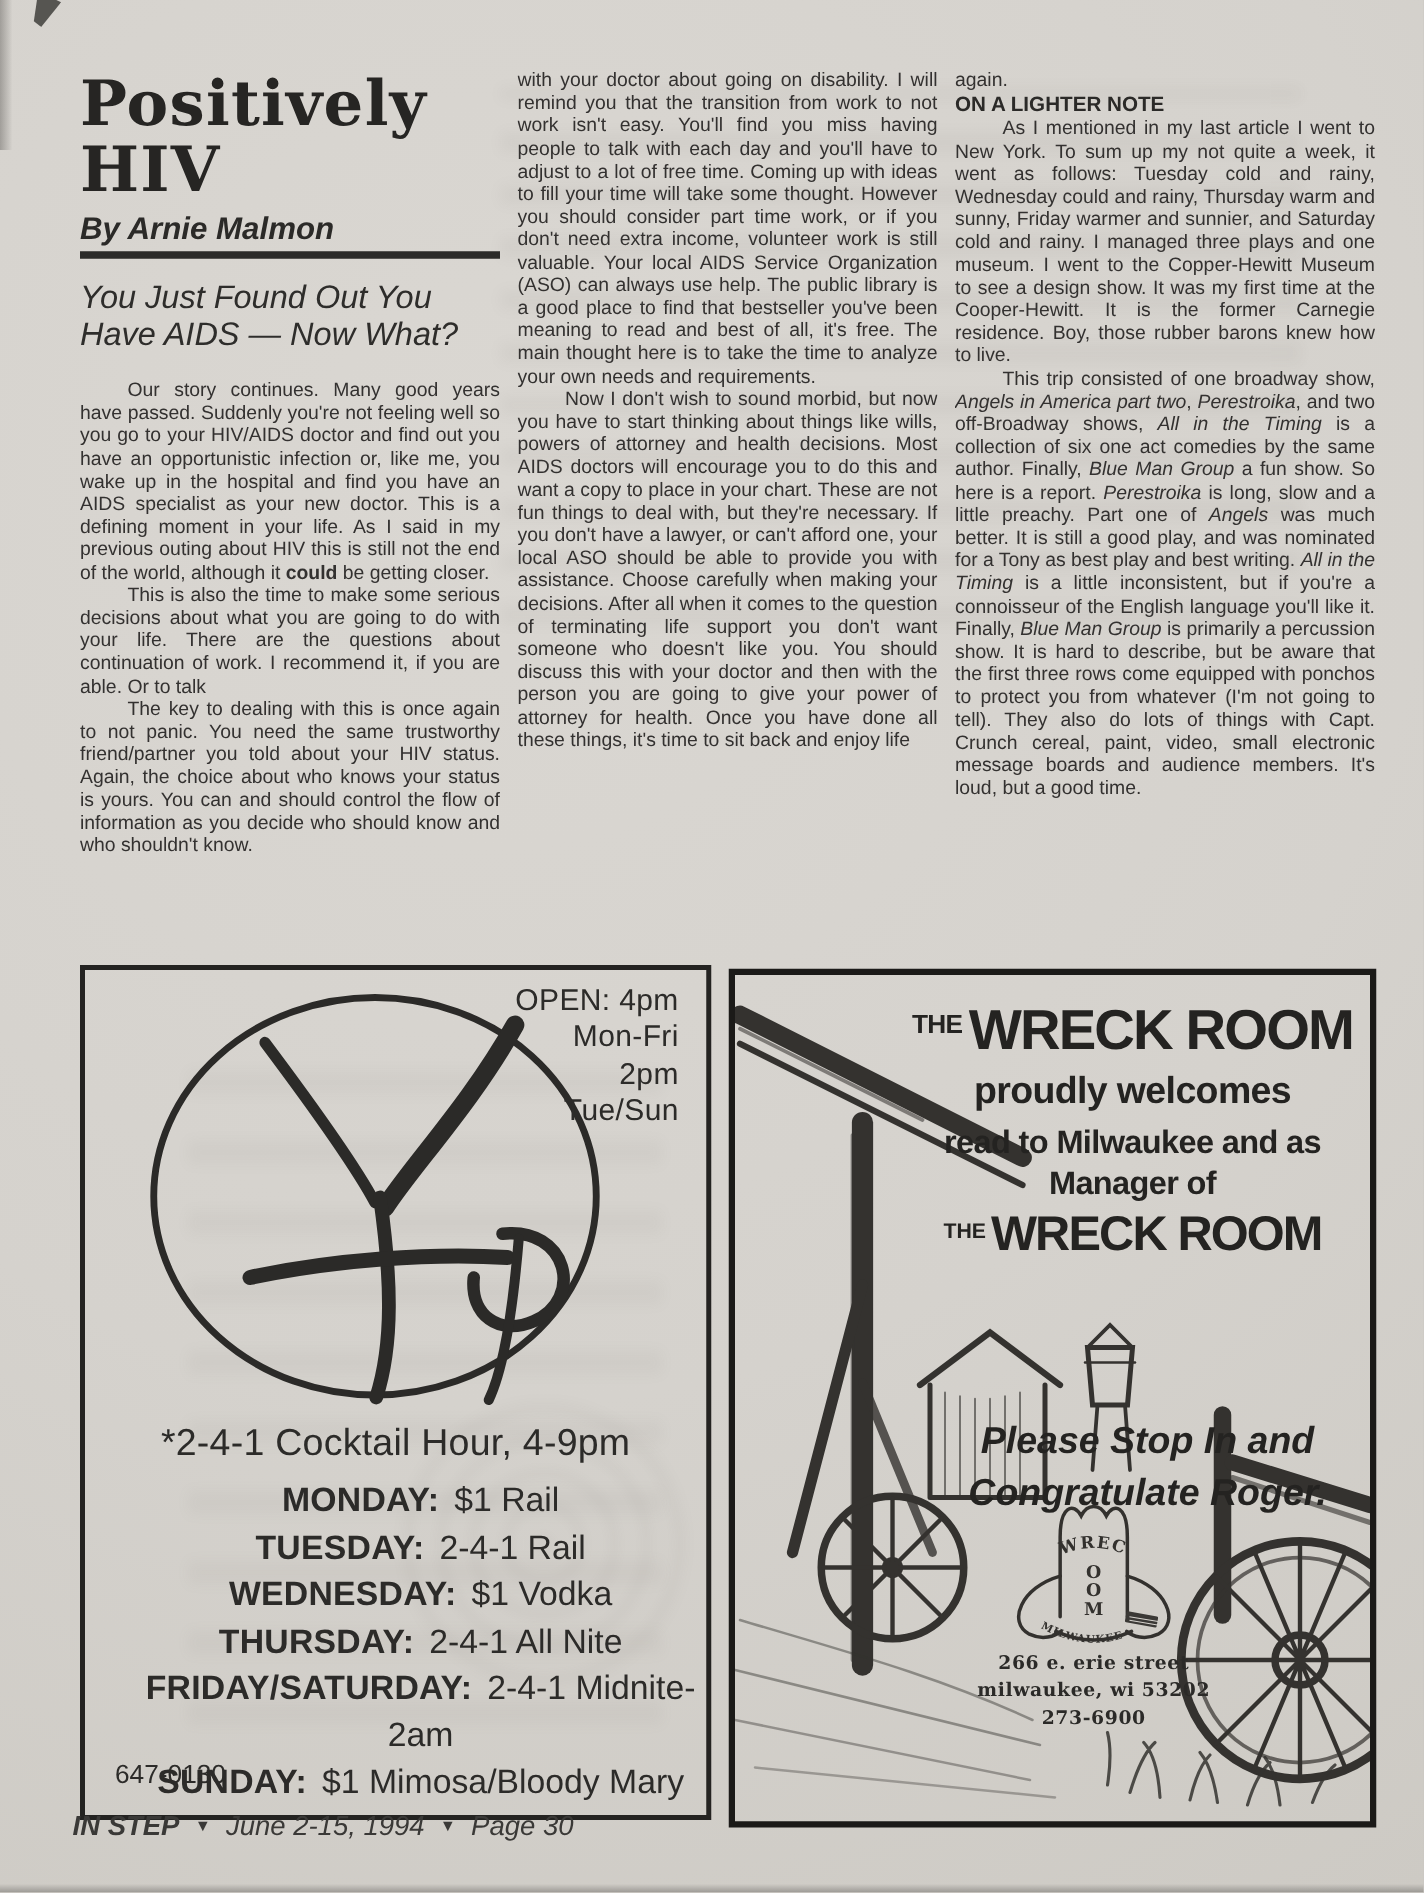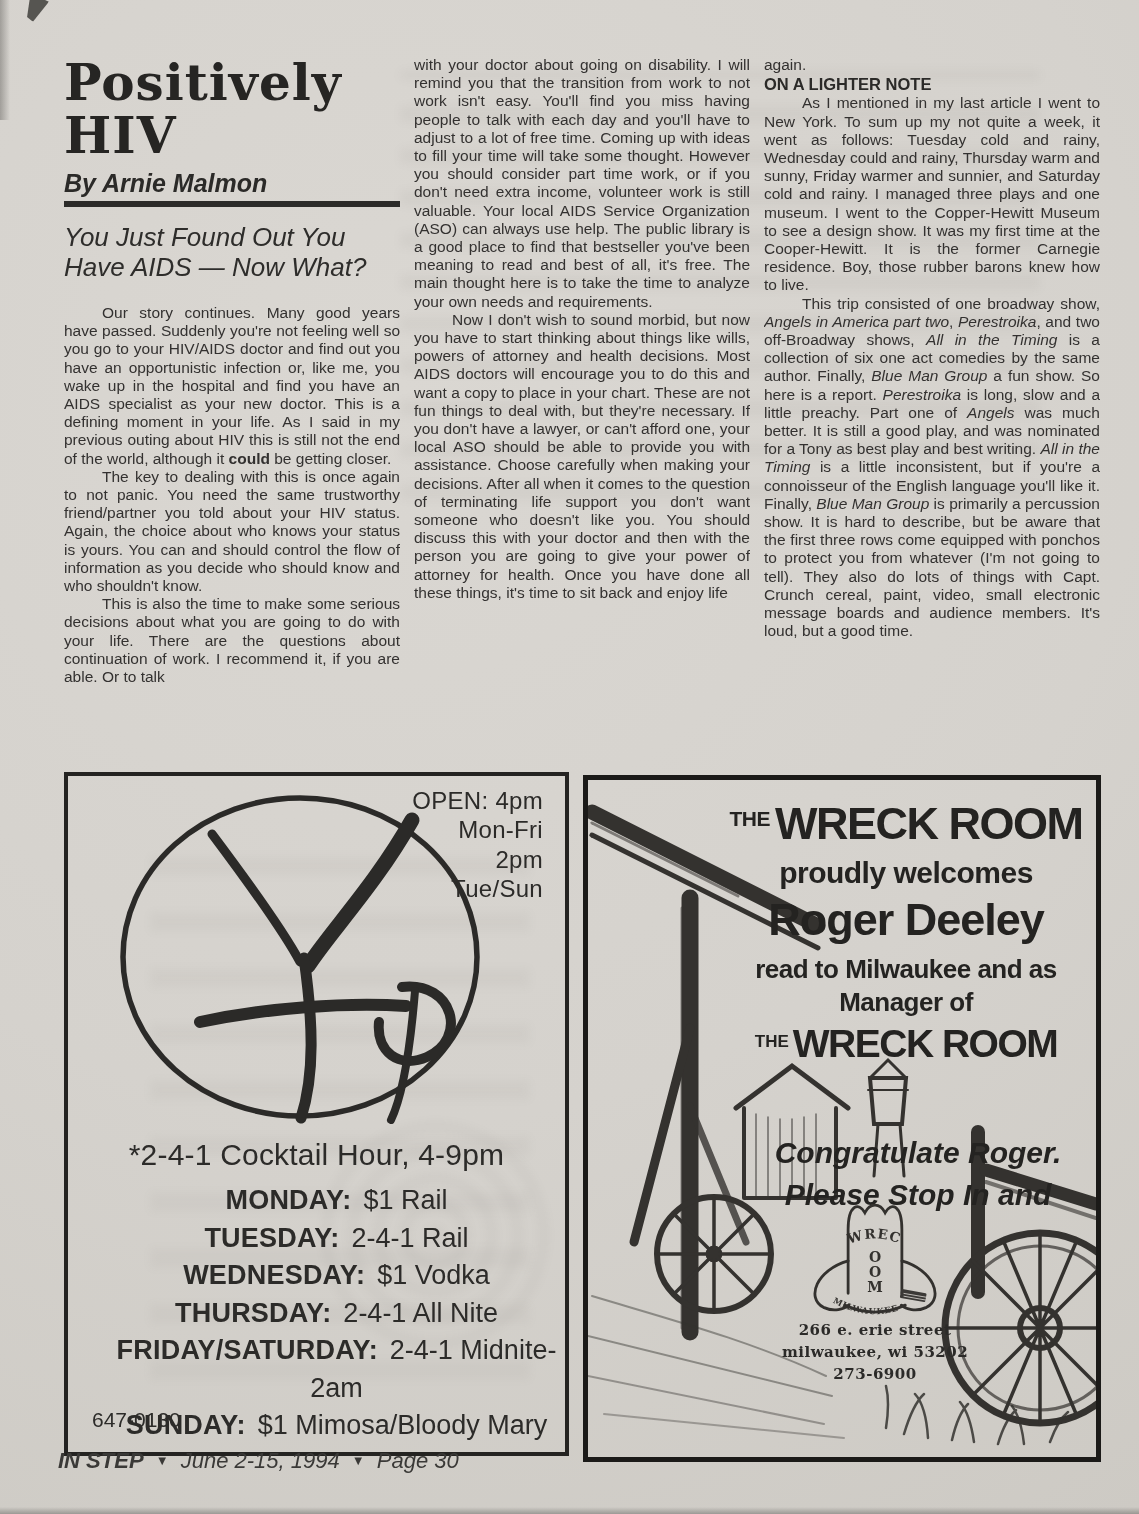--- a/index.html
+++ b/index.html
@@ -92,22 +92,22 @@
         <div>Positively</div>
         <div>HIV</div>
       </div>
       <div class="byline">By Arnie Malmon</div>
       <div class="rule"></div>
       <div class="subhead">
         <div>You Just Found Out You</div>
         <div>Have AIDS — Now What?</div>
       </div>
       <p class="ind"><span>Our story continues. Many good years have passed. Suddenly you're not feeling well so you go to your HIV/AIDS doctor and find out you have an opportunistic infection or, like me, you wake up in the hospital and find you have an AIDS specialist as your new doctor. This is a defining moment in your life. As I said in my previous outing about HIV this is still not the end of the world, although it </span><span class="bd">could</span><span> be getting closer.</span></p>
+      <p class="ind"><span>This is also the time to make some serious decisions about what you are going to do with your life. There are the questions about continuation of work. I recommend it, if you are able. Or to talk</span></p>
       <p class="ind"><span>The key to dealing with this is once again to not panic. You need the same trustworthy friend/partner you told about your HIV status. Again, the choice about who knows your status is yours. You can and should control the flow of information as you decide who should know and who shouldn't know.</span></p>
-      <p class="ind"><span>This is also the time to make some serious decisions about what you are going to do with your life. There are the questions about continuation of work. I recommend it, if you are able. Or to talk</span></p>
     </div>
 
     <div class="col">
       <p><span>with your doctor about going on disability. I will remind you that the transition from work to not work isn't easy. You'll find you miss having people to talk with each day and you'll have to adjust to a lot of free time. Coming up with ideas to fill your time will take some thought. However you should consider part time work, or if you don't need extra income, volunteer work is still valuable. Your local AIDS Service Organization (ASO) can always use help. The public library is a good place to find that bestseller you've been meaning to read and best of all, it's free. The main thought here is to take the time to analyze your own needs and requirements.</span></p>
       <p class="ind"><span>Now I don't wish to sound morbid, but now you have to start thinking about things like wills, powers of attorney and health decisions. Most AIDS doctors will encourage you to do this and want a copy to place in your chart. These are not fun things to deal with, but they're necessary. If you don't have a lawyer, or can't afford one, your local ASO should be able to provide you with assistance. Choose carefully when making your decisions. After all when it comes to the question of terminating life support you don't want someone who doesn't like you. You should discuss this with your doctor and then with the person you are going to give your power of attorney for health. Once you have done all these things, it's time to sit back and enjoy life</span></p>
     </div>
 
     <div class="col">
       <p><span>again.</span></p>
       <div class="note-head">ON A LIGHTER NOTE</div>
@@ -199,31 +199,30 @@
         <path d="M452,453 L452,643 M357,548 L547,548 M385,481 L519,615 M385,615 L519,481 M415,460 L489,636 M489,460 L415,636" stroke-width="3.5"></path>
         <path d="M298,648 q4,-26 0,-42 M316,654 q9,-30 20,-40 M340,658 q-2,-32 -13,-44 M364,660 q6,-26 16,-36 M386,662 q-4,-28 -14,-40 M410,664 q7,-24 18,-34 M436,664 q-3,-26 -12,-38 M462,662 q8,-22 18,-30" stroke-width="2.5" opacity=".85"></path>
       </g>
     </svg>
 
     <div class="wr-head">
       <div class="wr-line1">
         <span class="the">THE</span><span class="big">WRECK ROOM</span>
       </div>
       <div class="wr-line2">proudly welcomes</div>
-      <div class="wr-line3">Roger Deeley</div>
       <div class="wr-line4">read to Milwaukee and as</div>
       <div class="wr-line5">Manager of</div>
       <div class="wr-line6">
         <span class="the">THE</span><span class="big">WRECK ROOM</span>
       </div>
     </div>
 
     <div class="tagline">
+      <div>Please Stop In and</div>
       <div>Congratulate Roger.</div>
-      <div>Please Stop In and</div>
     </div>
 
     <svg class="hat" viewBox="0 0 300 250">
       <g fill="none" stroke="#33312e" stroke-linecap="round">
         <path d="M102,206 L102,92 C102,48 121,42 132,62 C141,44 159,44 168,62 C179,42 198,48 198,92 L198,206" stroke-width="5"></path>
         <path d="M102,148 C46,164 26,214 58,231 C77,240 95,234 103,227" stroke-width="5"></path>
         <path d="M198,148 C254,164 274,214 242,231 C223,240 205,234 197,227" stroke-width="5"></path>
         <path d="M96,227 C131,243 169,243 204,227" stroke-width="5"></path>
       </g>
       <rect x="197" y="198" width="46" height="16" rx="2" transform="rotate(10 197 198)" fill="#3b3936"></rect>

